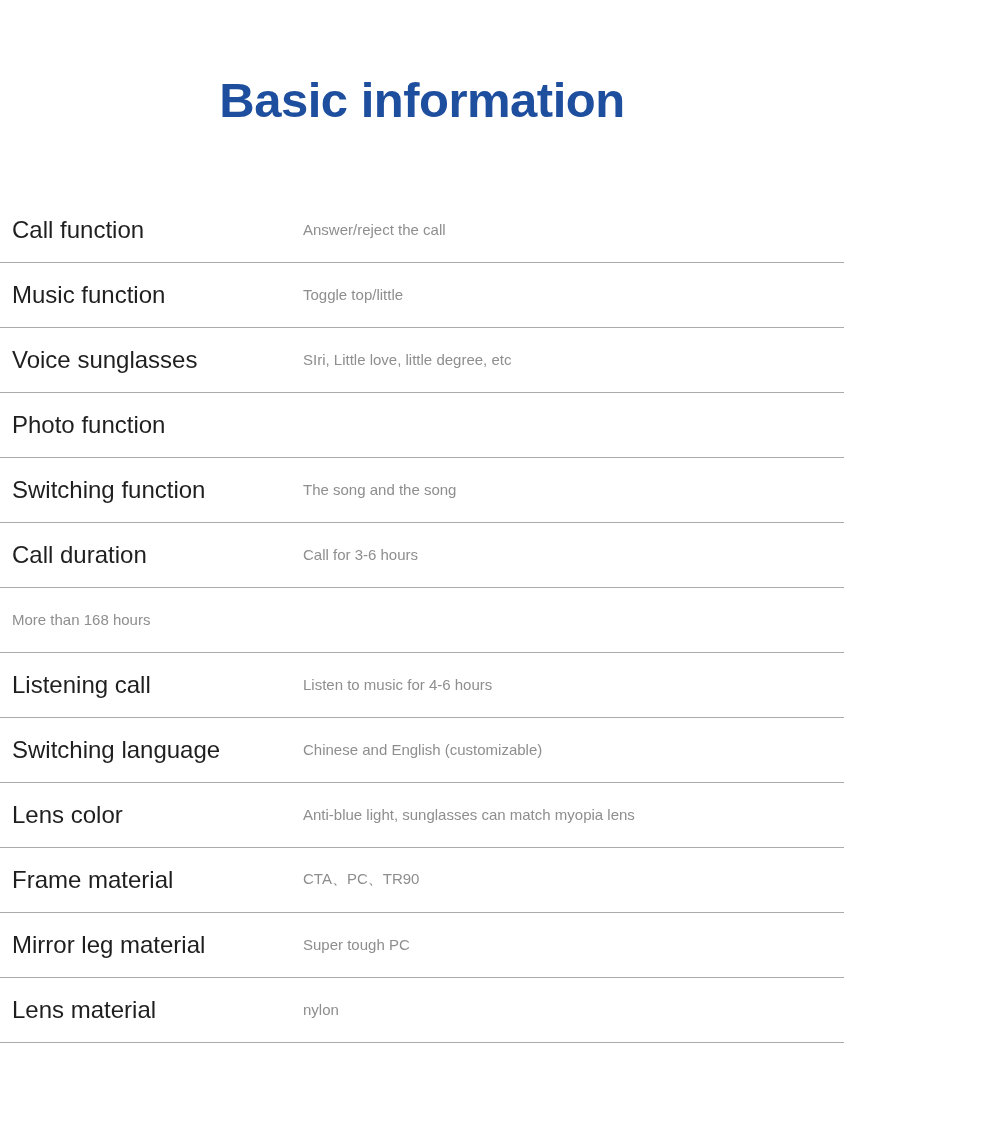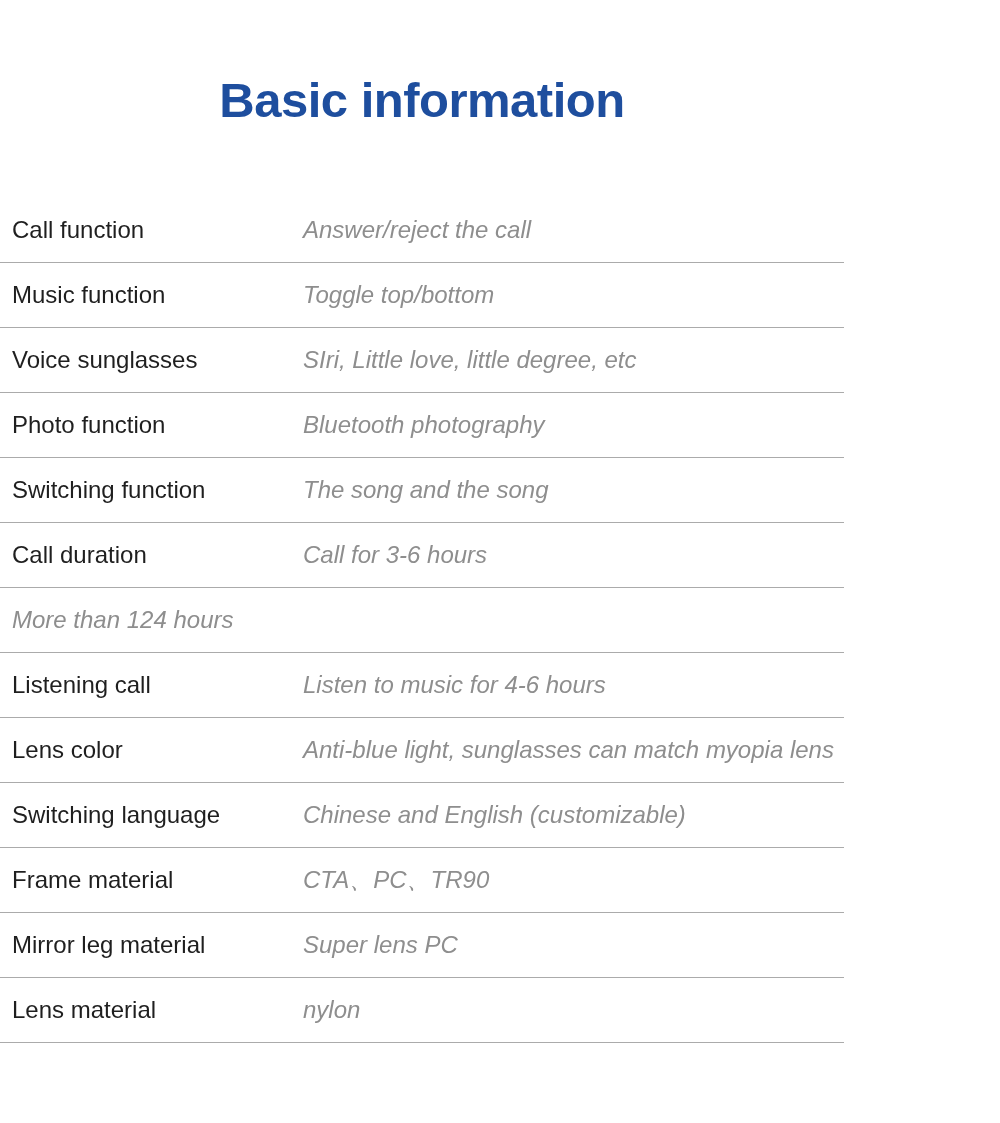--- a/index.html
+++ b/index.html
@@ -38,92 +38,90 @@
     border-bottom: 1px solid var(--divider, #ababab);
   }
   .spec-label {
     width: 291px;
     flex-shrink: 0;
     font-size: 24px;
     color: var(--label, #1f1f1f);
     white-space: nowrap;
   }
   .spec-value {
-    font-size: 24px;
+    font-size: 15px;
     color: var(--value, #8e8e8e);
     white-space: nowrap;
-    font-style: italic;
   }
 </style>
 </head>
 <body>
 
 <div class="page">
 
   <h1 class="page-title">Basic information</h1>
 
   <div class="spec-table">
 
     <div class="spec-row">
       <div class="spec-label">Call function</div>
       <div class="spec-value">Answer/reject the call</div>
     </div>
 
     <div class="spec-row">
       <div class="spec-label">Music function</div>
-      <div class="spec-value">Toggle top/bottom</div>
+      <div class="spec-value">Toggle top/little</div>
     </div>
 
     <div class="spec-row">
       <div class="spec-label">Voice sunglasses</div>
       <div class="spec-value">SIri, Little love, little degree, etc</div>
     </div>
 
     <div class="spec-row">
       <div class="spec-label">Photo function</div>
-      <div class="spec-value">Bluetooth photography</div>
     </div>
 
     <div class="spec-row">
       <div class="spec-label">Switching function</div>
       <div class="spec-value">The song and the song</div>
     </div>
 
     <div class="spec-row">
       <div class="spec-label">Call duration</div>
       <div class="spec-value">Call for 3-6 hours</div>
     </div>
 
     <div class="spec-row">
-      <div class="spec-value">More than 124 hours</div>
+      <div class="spec-value">More than 168 hours</div>
     </div>
 
     <div class="spec-row">
       <div class="spec-label">Listening call</div>
       <div class="spec-value">Listen to music for 4-6 hours</div>
     </div>
 
     <div class="spec-row">
-      <div class="spec-label">Lens color</div>
-      <div class="spec-value">Anti-blue light, sunglasses can match myopia lens</div>
+      <div class="spec-label">Switching language</div>
+      <div class="spec-value">Chinese and English (customizable)</div>
     </div>
 
     <div class="spec-row">
-      <div class="spec-label">Switching language</div>
-      <div class="spec-value">Chinese and English (customizable)</div>
+      <div class="spec-label">Lens color</div>
+      <div class="spec-value">Anti-blue light, sunglasses can match myopia lens</div>
     </div>
 
     <div class="spec-row">
       <div class="spec-label">Frame material</div>
       <div class="spec-value">CTA、PC、TR90</div>
     </div>
 
     <div class="spec-row">
       <div class="spec-label">Mirror leg material</div>
-      <div class="spec-value">Super lens PC</div>
+      <div class="spec-value">Super tough PC</div>
     </div>
 
     <div class="spec-row">
       <div class="spec-label">Lens material</div>
       <div class="spec-value">nylon</div>
     </div>
 
   </div>
 </div>
 

